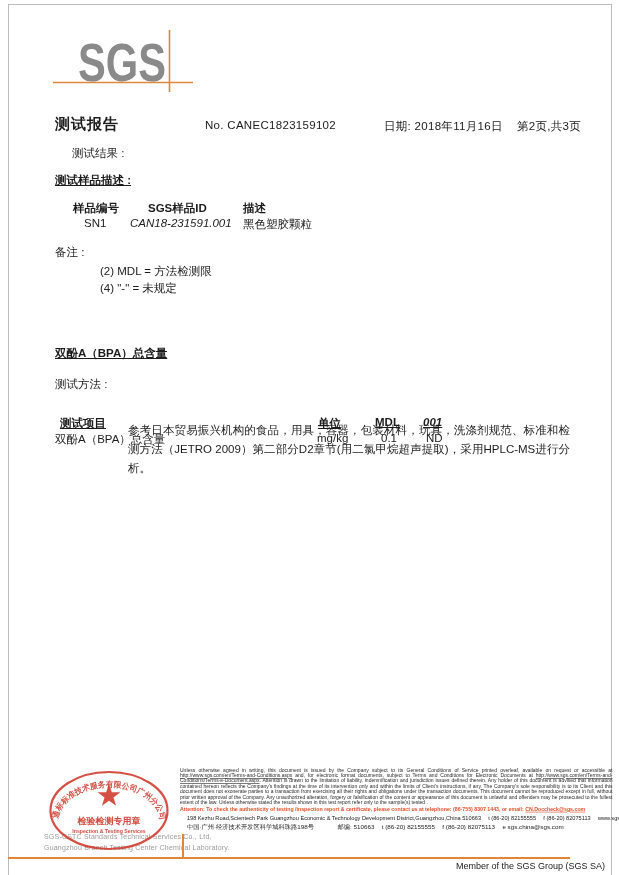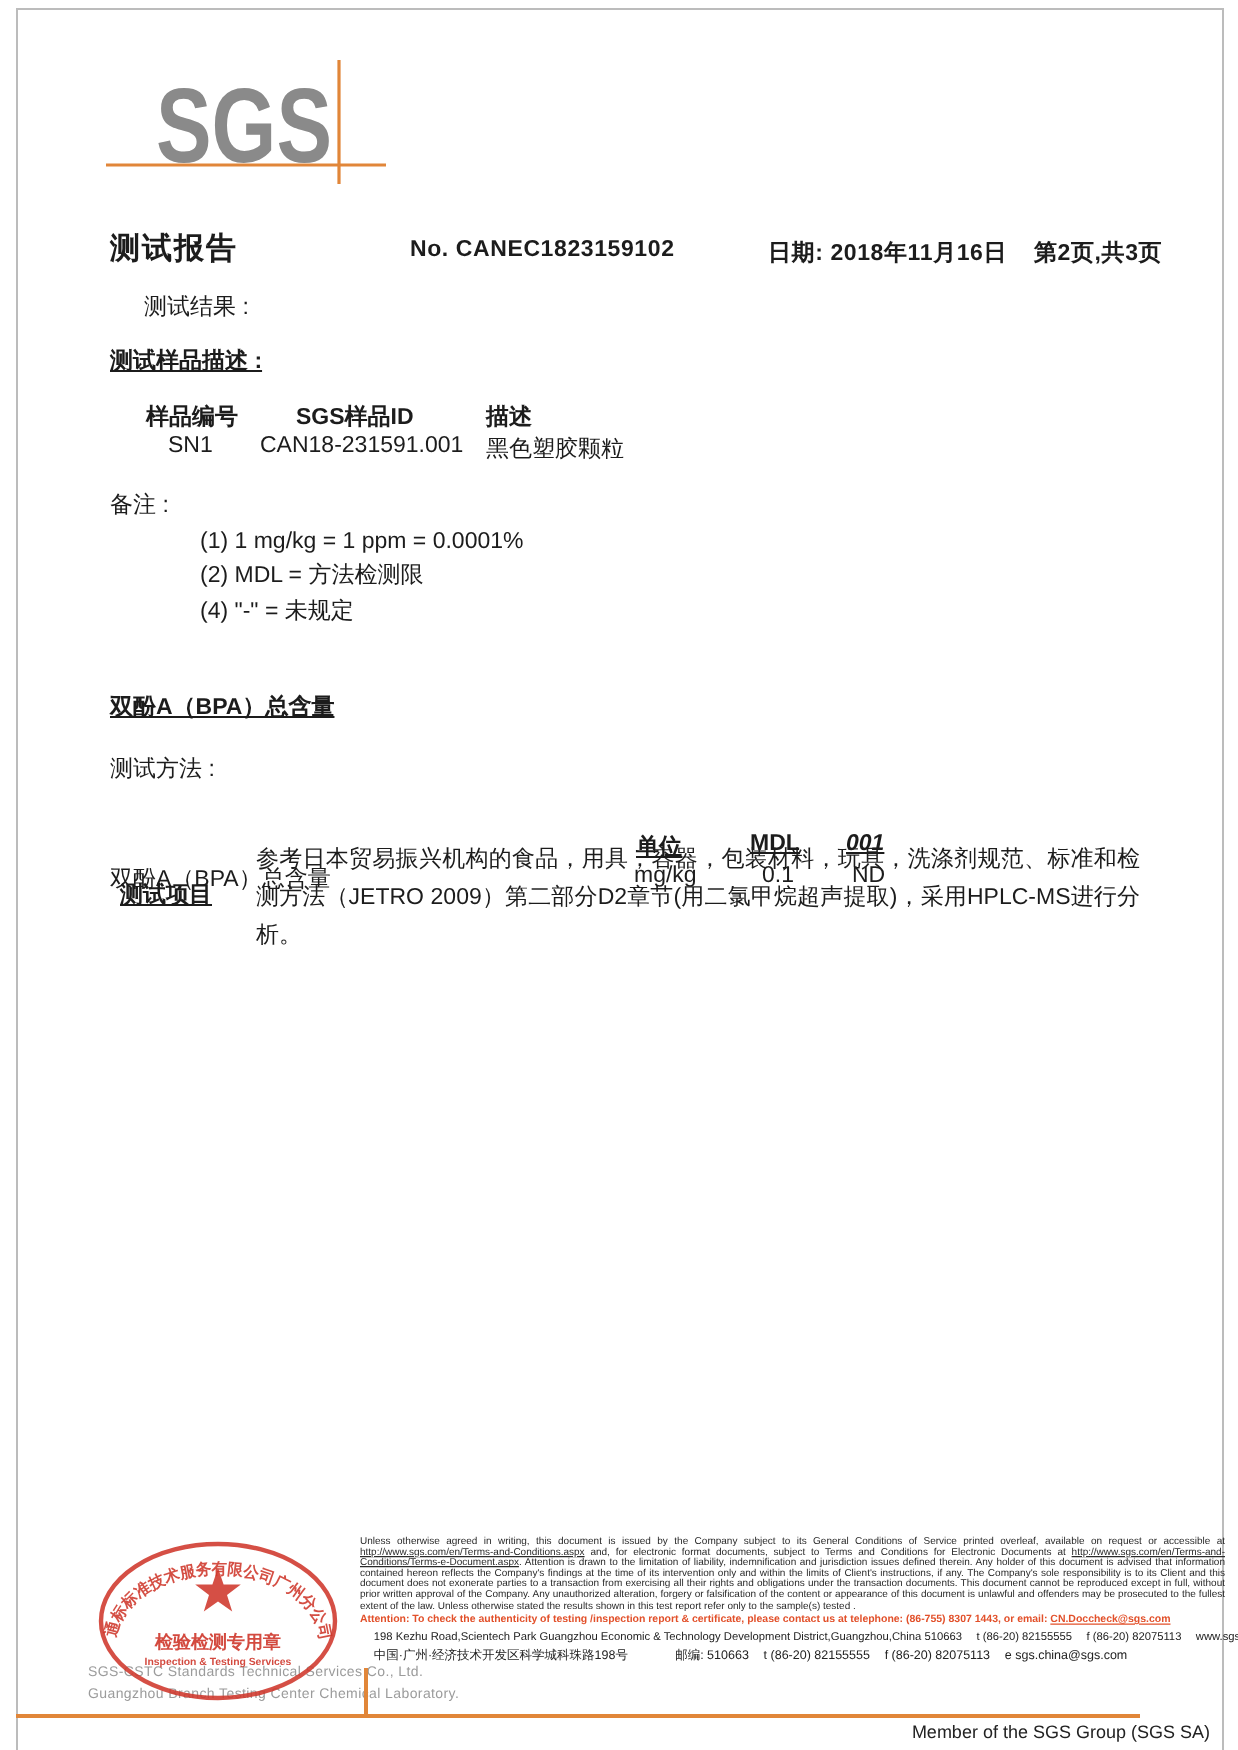--- a/index.html
+++ b/index.html
@@ -10,21 +10,21 @@
   }
   .border-frame {
     position:absolute; left:8px; top:4px; width:604px; height:871px;
     border:1px solid #bcbcbc; border-bottom:none; pointer-events:none;
   }
   .abs { position:absolute; white-space:nowrap; }
   .t { font-size:11.5px; }
   .bold { font-weight:700;text-align:right; }
   .ul { text-decoration:underline; }
   .doc-title { font-size:15px; font-weight:700; letter-spacing:1px; }
-  .hdr-meta { font-size:11.5px; font-weight:700; letter-spacing:0.3px; }
+  .hdr-meta { font-size:11.5px; font-weight:400; letter-spacing:0.3px; }
   .notes-list div { font-size:11.5px; line-height:17.3px; }
   .method-par {
     position:absolute; left:128px; top:375px; width:442px;
     font-size:11.5px; line-height:19px; text-align:justify; white-space:normal;margin-top:46px;
   }
   .res-hdr { font-weight:700; text-decoration:underline; }
   .col-001 { font-style:italic; }
   
   .gray-co { position:absolute; left:44px; color:#9b9b9b; font-size:7px; letter-spacing:0.2px; }
   .stamp-svg { position:absolute; left:47px; top:769px; }
@@ -62,35 +62,34 @@
   <div class="abs hdr-meta" style="left:517px; top:119px;">第2页,共3页</div>
 
   <div class="abs t" style="left:72px; top:146px;">测试结果 :</div>
 
   <div class="abs t bold ul" style="left:55px; top:173px;">测试样品描述 :</div>
 
   <div class="abs t bold" style="left:73px; top:201px;">样品编号</div>
   <div class="abs t bold" style="left:148px; top:201px;">SGS样品ID</div>
   <div class="abs t bold" style="left:243px; top:201px;">描述</div>
   <div class="abs t" style="left:84px; top:217px;">SN1</div>
-  <div class="abs t" style="left:130px; top:217px;">CAN18-231591.001</div>
+  <div class="abs t" style="left:130px; top:217px;font-style:italic;">CAN18-231591.001</div>
   <div class="abs t" style="left:243px; top:217px;">黑色塑胶颗粒</div>
 
   <div class="abs t" style="left:55px; top:245px;">备注 :</div>
   <div class="abs notes-list" style="left:100px; top:263px;">
-    <div>(1) 1 mg/kg = 1 ppm = 0.0001%</div>
     <div>(2) MDL = 方法检测限</div>
     <div>(4) "-" = 未规定</div>
   </div>
 
   <div class="abs t bold ul" style="left:55px; top:346px;">双酚A（BPA）总含量</div>
   <div class="abs t" style="left:55px; top:377px;">测试方法 :</div>
   <div class="method-par">参考日本贸易振兴机构的食品，用具，容器，包装材料，玩具，洗涤剂规范、标准和检测方法（JETRO 2009）第二部分D2章节(用二氯甲烷超声提取)，采用HPLC-MS进行分析。</div>
 
-  <div class="abs t res-hdr" style="left:60px; top:440px;text-align:center;">测试项目</div>
+  <div class="abs t res-hdr" style="left:60px; top:416px;text-align:center;">测试项目</div>
   <div class="abs t res-hdr" style="left:318px; top:416px;">单位</div>
   <div class="abs t res-hdr" style="left:375px; top:416px;">MDL</div>
   <div class="abs t res-hdr col-001" style="left:423px; top:416px;">001</div>
   <div class="abs t" style="left:55px; top:432px;">双酚A（BPA）总含量</div>
   <div class="abs t" style="left:317px; top:432px;">mg/kg</div>
   <div class="abs t" style="left:381px; top:432px;">0.1</div>
   <div class="abs t" style="left:426px; top:432px;">ND</div>
 
   <div class="gray-co" style="top:833px;">SGS-CSTC Standards Technical Services Co., Ltd.</div>
   <div class="gray-co" style="top:844px;">Guangzhou Branch Testing Center Chemical Laboratory.</div>

